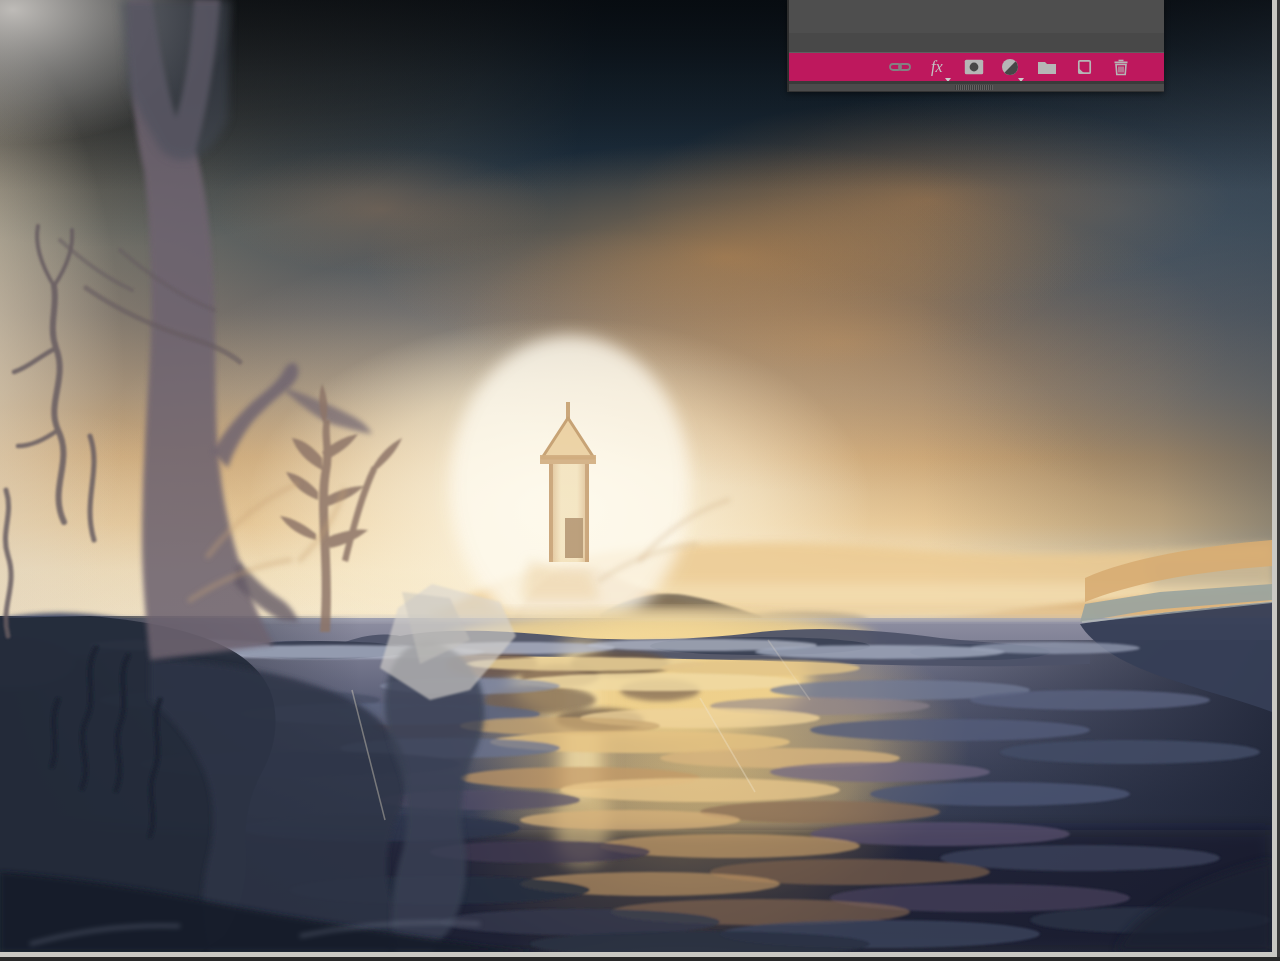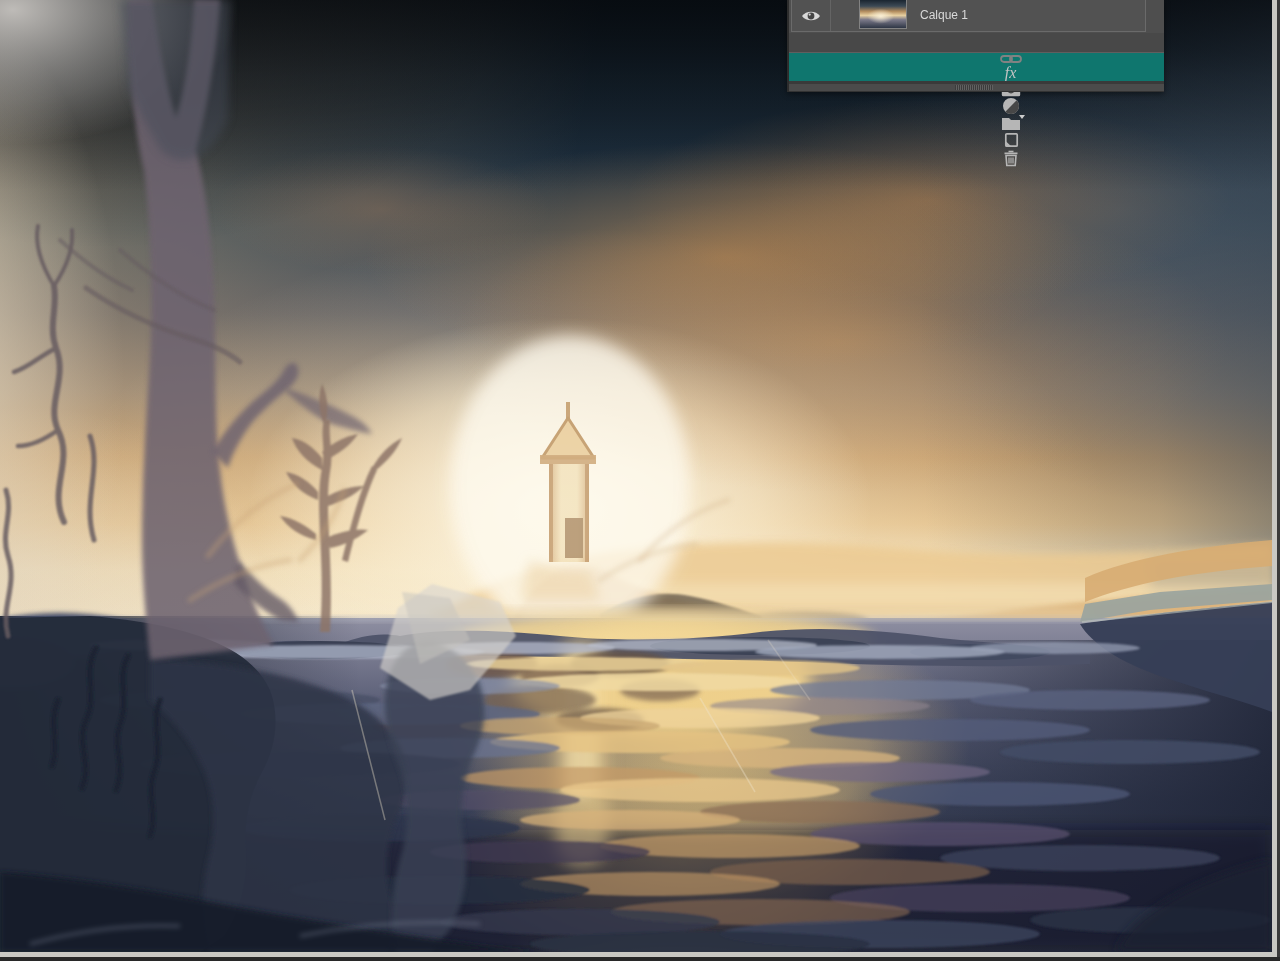--- a/index.html
+++ b/index.html
@@ -56,23 +56,23 @@
   #eye-cell{width:38px;height:100%;border-right:1px solid #646464;display:flex;
     align-items:center;justify-content:center;flex:0 0 auto;}
   #thumb{position:absolute;left:67px;top:0;width:48px;height:29px;
     border:1px solid #828282;border-top:none;box-sizing:border-box;
     background:
       radial-gradient(ellipse 18px 10px at 45% 58%, rgba(250,240,215,.95), transparent 75%),
       linear-gradient(180deg,#1a2530 0%,#3d4a56 22%,#b08a5c 40%,#e8d0a0 55%,#7c7a8a 70%,#2e3645 100%);}
   #layer-name{position:absolute;left:128px;top:8px;font-size:12px;color:var(--panel-text,#d9d9d9);}
   #panel-gap{position:absolute;left:0;top:33px;width:100%;height:19px;background:#484848;}
   #panel-div1{position:absolute;left:0;top:52px;width:100%;height:1px;background:#5f5f5f;}
-  #panel-toolbar{position:absolute;left:0;top:53px;width:100%;height:28px;background:#0f766e;
+  #panel-toolbar{position:absolute;left:0;top:53px;width:100%;height:28px;background:#be185d;
     display:flex;align-items:center;justify-content:space-between;box-sizing:border-box;
-    padding:0 32px 0 100px;flex-direction:column;}
+    padding:0 32px 0 100px;}
   .tool{width:22px;height:22px;display:flex;align-items:center;justify-content:center;position:relative;}
   .tool svg{display:block;}
   .fx-txt{font-family:"Liberation Serif",serif;font-style:italic;font-size:16px;
     color:#c4c4c4;line-height:1;}
   .dd{position:absolute;width:0;height:0;border-left:3.5px solid transparent;
     border-right:3.5px solid transparent;border-top:4px solid #cdcdcd;bottom:-4px;right:-3px;}
   #panel-div2{position:absolute;left:0;top:81px;width:100%;height:3px;background:#3a3a3a;}
   #panel-strip{position:absolute;left:0;top:84px;width:100%;height:7px;background:#4b4b4b;}
   #panel-grip{position:absolute;left:166px;top:1px;width:38px;height:5px;
     background:repeating-linear-gradient(90deg,#3c3c3c 0 1px,#616161 1px 2px);}
@@ -306,31 +306,20 @@
   </svg>
 </div>
 
 <div id="frame-right-light" class="abs" style="background:var(--frame-light,#c9c8c3)"></div>
 <div id="frame-bottom-light" class="abs" style="background:var(--frame-light,#c9c8c3)"></div>
 <div id="frame-right-dark" class="abs"></div>
 <div id="frame-bottom-dark" class="abs"></div>
 
 <div id="layers-panel" class="abs">
 
-  <div id="layer-row">
-    <div id="eye-cell">
-      <svg width="20" height="14" viewBox="0 0 20 14">
-        <path d="M1,7 C5,1.2 15,1.2 19,7 C15,12.8 5,12.8 1,7 Z" fill="#d8d8d8"></path>
-        <circle cx="10" cy="7" r="3.4" fill="#454545"></circle>
-        <circle cx="8.7" cy="5.6" r="1.1" fill="#d8d8d8"></circle>
-      </svg>
-    </div>
-    <div id="thumb"></div>
-    <span id="layer-name">Calque 1</span>
-  </div>
 
   <div id="panel-gap"></div>
   <div id="panel-div1"></div>
 
   <div id="panel-toolbar">
     <div class="tool">
       <svg width="22" height="12" viewBox="0 0 22 12">
         <rect x="1" y="3" width="11" height="6" rx="3" fill="none" stroke="#828282" stroke-width="1.8"></rect>
         <rect x="10" y="3" width="11" height="6" rx="3" fill="none" stroke="#828282" stroke-width="1.8"></rect>
       </svg>

